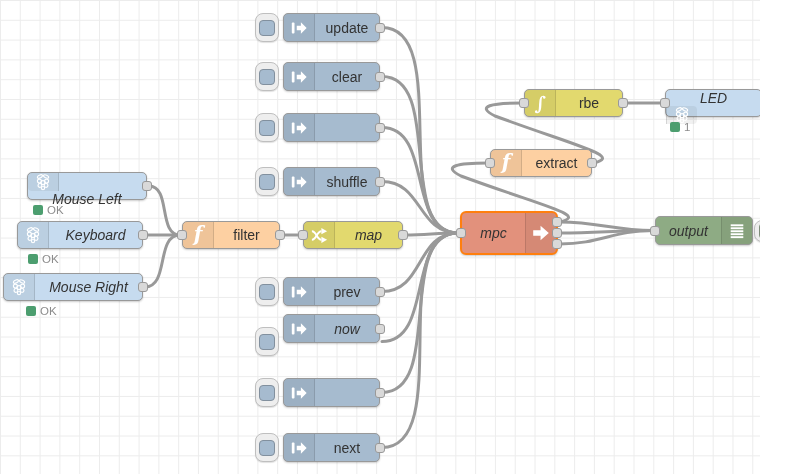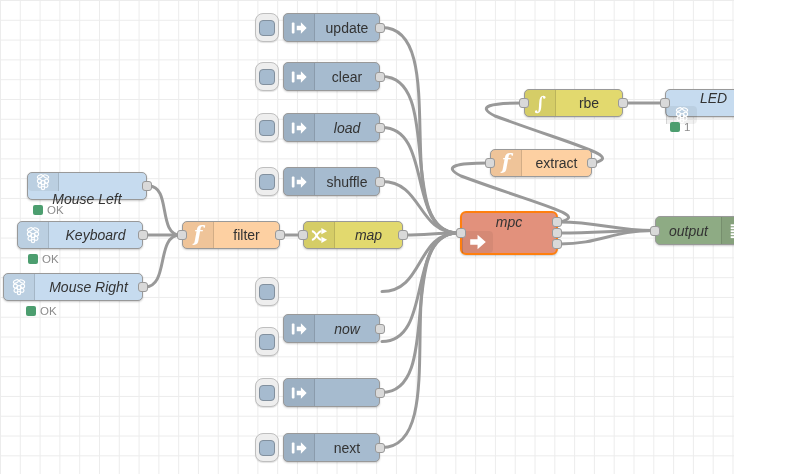--- a/index.html
+++ b/index.html
@@ -6,20 +6,21 @@
   #canvas{
     position:relative;
     width:734px;height:474px;
     overflow:hidden;
     background-color:#ffffff;
     background-image:
       linear-gradient(#ececec 1px, transparent 1px),
       linear-gradient(90deg, #ececec 1px, transparent 1px);
     background-size:19.8px 19.8px;
     font-family:"Liberation Sans", sans-serif;
+    padding-left:26px;
   }
   #wires{position:absolute;left:0;top:0;z-index:1;}
   #wires path{fill:none;stroke:#999;stroke-width:3;stroke-linecap:round;}
   .node{
     position:absolute;z-index:3;
     border:1px solid #999;border-radius:5px;
     box-shadow:0 1px 2px rgba(0,0,0,0.2);
     display:flex;align-items:stretch;box-sizing:border-box;
   }
   .node.selected{border:2px solid #ff7f0e;border-radius:6px;}
@@ -93,37 +94,46 @@
     </div>
     <div class="btn-frame" style="left: 255px; top: 113px; width: 24px; height: 29px;"></div>
     <div class="btn-inner" style="left: 259px; top: 119.5px; background: rgb(166, 187, 207);"></div>
     <div class="node" style="left: 283px; top: 113px; width: 97px; height: 29px; background: rgb(166, 187, 207);">
       <span class="iconreg left">
         <svg width="18" height="18" viewBox="0 0 20 20">
           <rect x="2" y="4" width="3" height="12" rx="1" fill="#fff"></rect>
           <path d="M7.5 7.6 h4.6 v-3.9 l6.4 6.3 -6.4 6.3 v-3.9 h-4.6 z" fill="#fff"></path>
         </svg>
       </span>
-      <span class="nlabel it">load</span>
       <div class="port" style="right: -6px; top: 8.5px;"></div>
     </div>
     <div class="btn-frame" style="left: 255px; top: 167px; width: 24px; height: 29px;"></div>
     <div class="btn-inner" style="left: 259px; top: 173.5px; background: rgb(166, 187, 207);"></div>
     <div class="node" style="left: 283px; top: 167px; width: 97px; height: 29px; background: rgb(166, 187, 207);">
       <span class="iconreg left">
         <svg width="18" height="18" viewBox="0 0 20 20">
           <rect x="2" y="4" width="3" height="12" rx="1" fill="#fff"></rect>
           <path d="M7.5 7.6 h4.6 v-3.9 l6.4 6.3 -6.4 6.3 v-3.9 h-4.6 z" fill="#fff"></path>
         </svg>
       </span>
       <span class="nlabel">shuffle</span>
       <div class="port" style="right: -6px; top: 8.5px;"></div>
     </div>
     <div class="btn-frame" style="left: 255px; top: 277px; width: 24px; height: 29px;"></div>
     <div class="btn-inner" style="left: 259px; top: 283.5px; background: rgb(166, 187, 207);"></div>
+    <div class="node" style="left: 283px; top: 277px; width: 97px; height: 29px; background: rgb(166, 187, 207);">
+      <span class="iconreg left">
+        <svg width="18" height="18" viewBox="0 0 20 20">
+          <rect x="2" y="4" width="3" height="12" rx="1" fill="#fff"></rect>
+          <path d="M7.5 7.6 h4.6 v-3.9 l6.4 6.3 -6.4 6.3 v-3.9 h-4.6 z" fill="#fff"></path>
+        </svg>
+      </span>
+      <span class="nlabel">prev</span>
+      <div class="port" style="right: -6px; top: 8.5px;"></div>
+    </div>
     <div class="btn-frame" style="left: 255px; top: 327px; width: 24px; height: 29px;"></div>
     <div class="btn-inner" style="left: 259px; top: 333.5px; background: rgb(166, 187, 207);"></div>
     <div class="node" style="left: 283px; top: 314px; width: 97px; height: 29px; background: rgb(166, 187, 207);">
       <span class="iconreg left">
         <svg width="18" height="18" viewBox="0 0 20 20">
           <rect x="2" y="4" width="3" height="12" rx="1" fill="#fff"></rect>
           <path d="M7.5 7.6 h4.6 v-3.9 l6.4 6.3 -6.4 6.3 v-3.9 h-4.6 z" fill="#fff"></path>
         </svg>
       </span>
       <span class="nlabel it">now</span>
@@ -226,21 +236,21 @@
           <path d="M2 14.5 C7 14.5 7 5.5 12 5.5" fill="none" stroke="#fff" stroke-width="2.2"></path>
           <path d="M2 5.5 C7 5.5 7 14.5 12 14.5" fill="none" stroke="#fff" stroke-width="2.2"></path>
           <path d="M12 2.2 l6 3.3 -6 3.3 z" fill="#fff"></path>
           <path d="M12 11.2 l6 3.3 -6 3.3 z" fill="#fff"></path>
         </svg>
       </span>
       <span class="nlabel it">map</span>
       <div class="port" style="left: -6px; top: 8px;"></div>
       <div class="port" style="right: -6px; top: 8px;"></div>
     </div>
-    <div class="node selected" style="left: 460px; top: 211px; width: 98px; height: 44px; background: rgb(226, 145, 124); flex-direction: column;">
+    <div class="node selected" style="left: 460px; top: 211px; width: 98px; height: 44px; background: rgb(226, 145, 124);">
       <span class="nlabel it">mpc</span>
       <span class="iconreg right">
         <svg width="22" height="22" viewBox="0 0 24 24">
           <path d="M3.5 9 h8 V4.2 L20.5 12 l-9 7.8 V15 h-8 z" fill="#fff"></path>
         </svg>
       </span>
       <div class="port" style="left: -6px; top: 15px;"></div>
       <div class="port" style="right: -6px; top: 4px;"></div>
       <div class="port" style="right: -6px; top: 15px;"></div>
       <div class="port" style="right: -6px; top: 26px;"></div>

